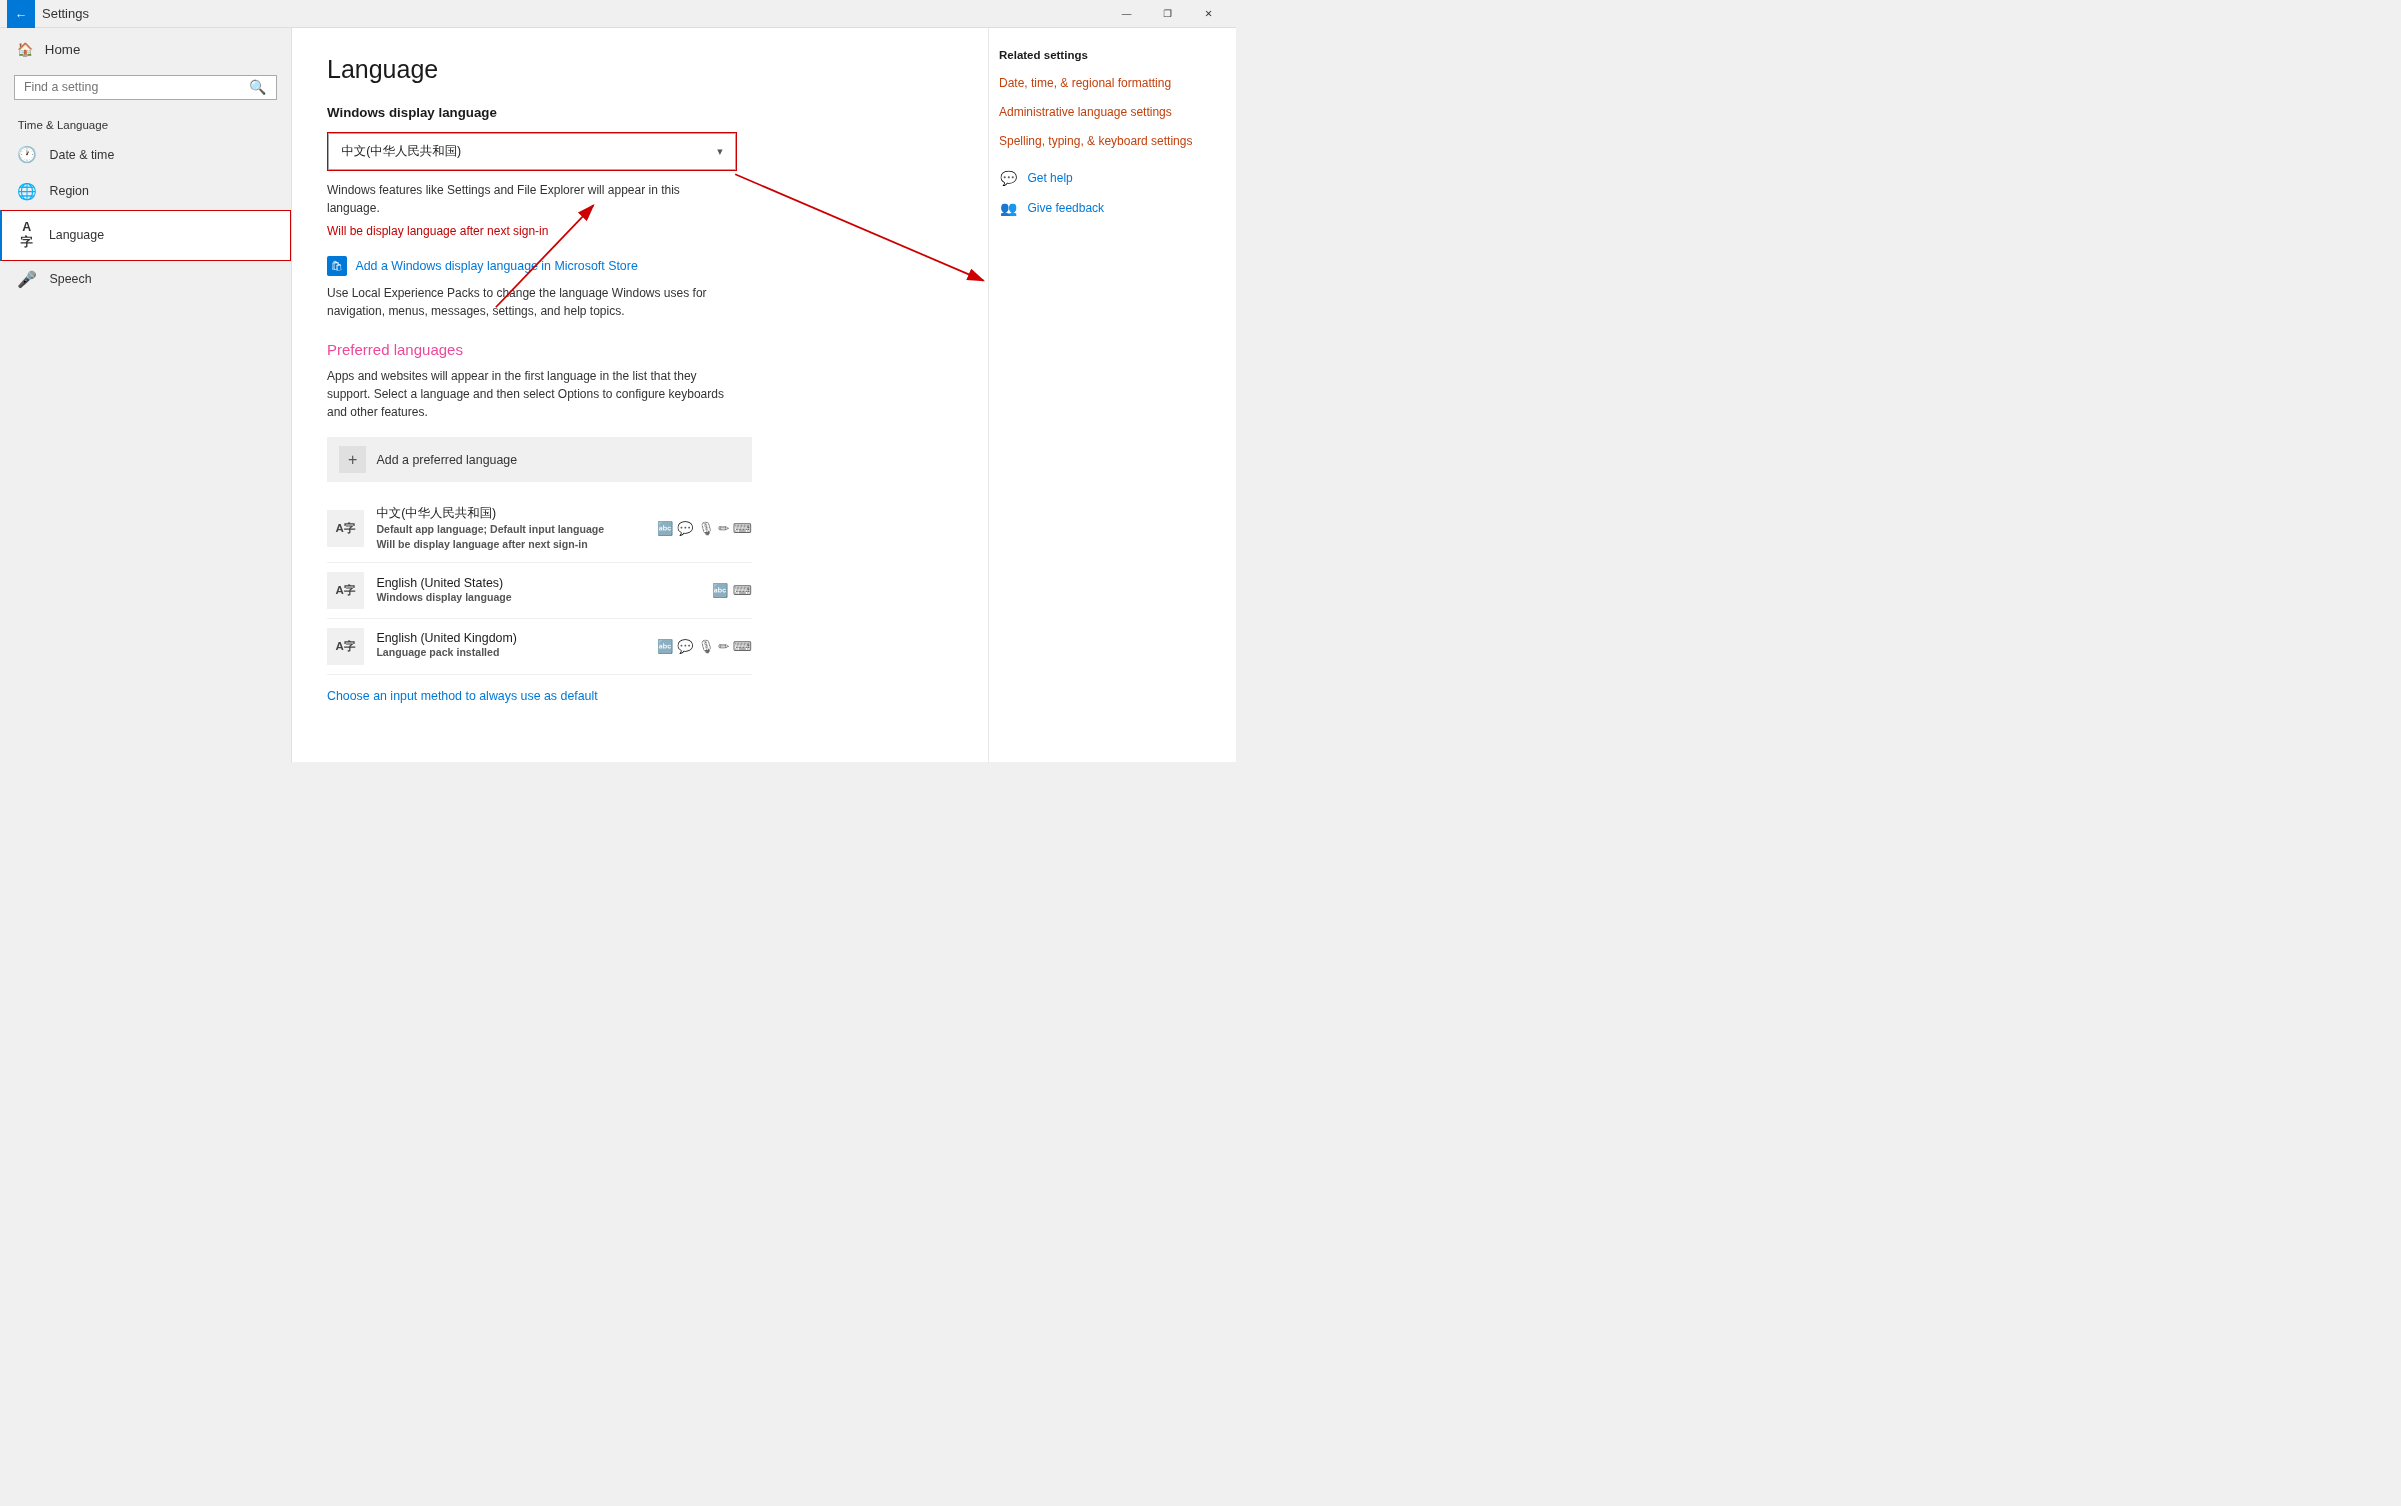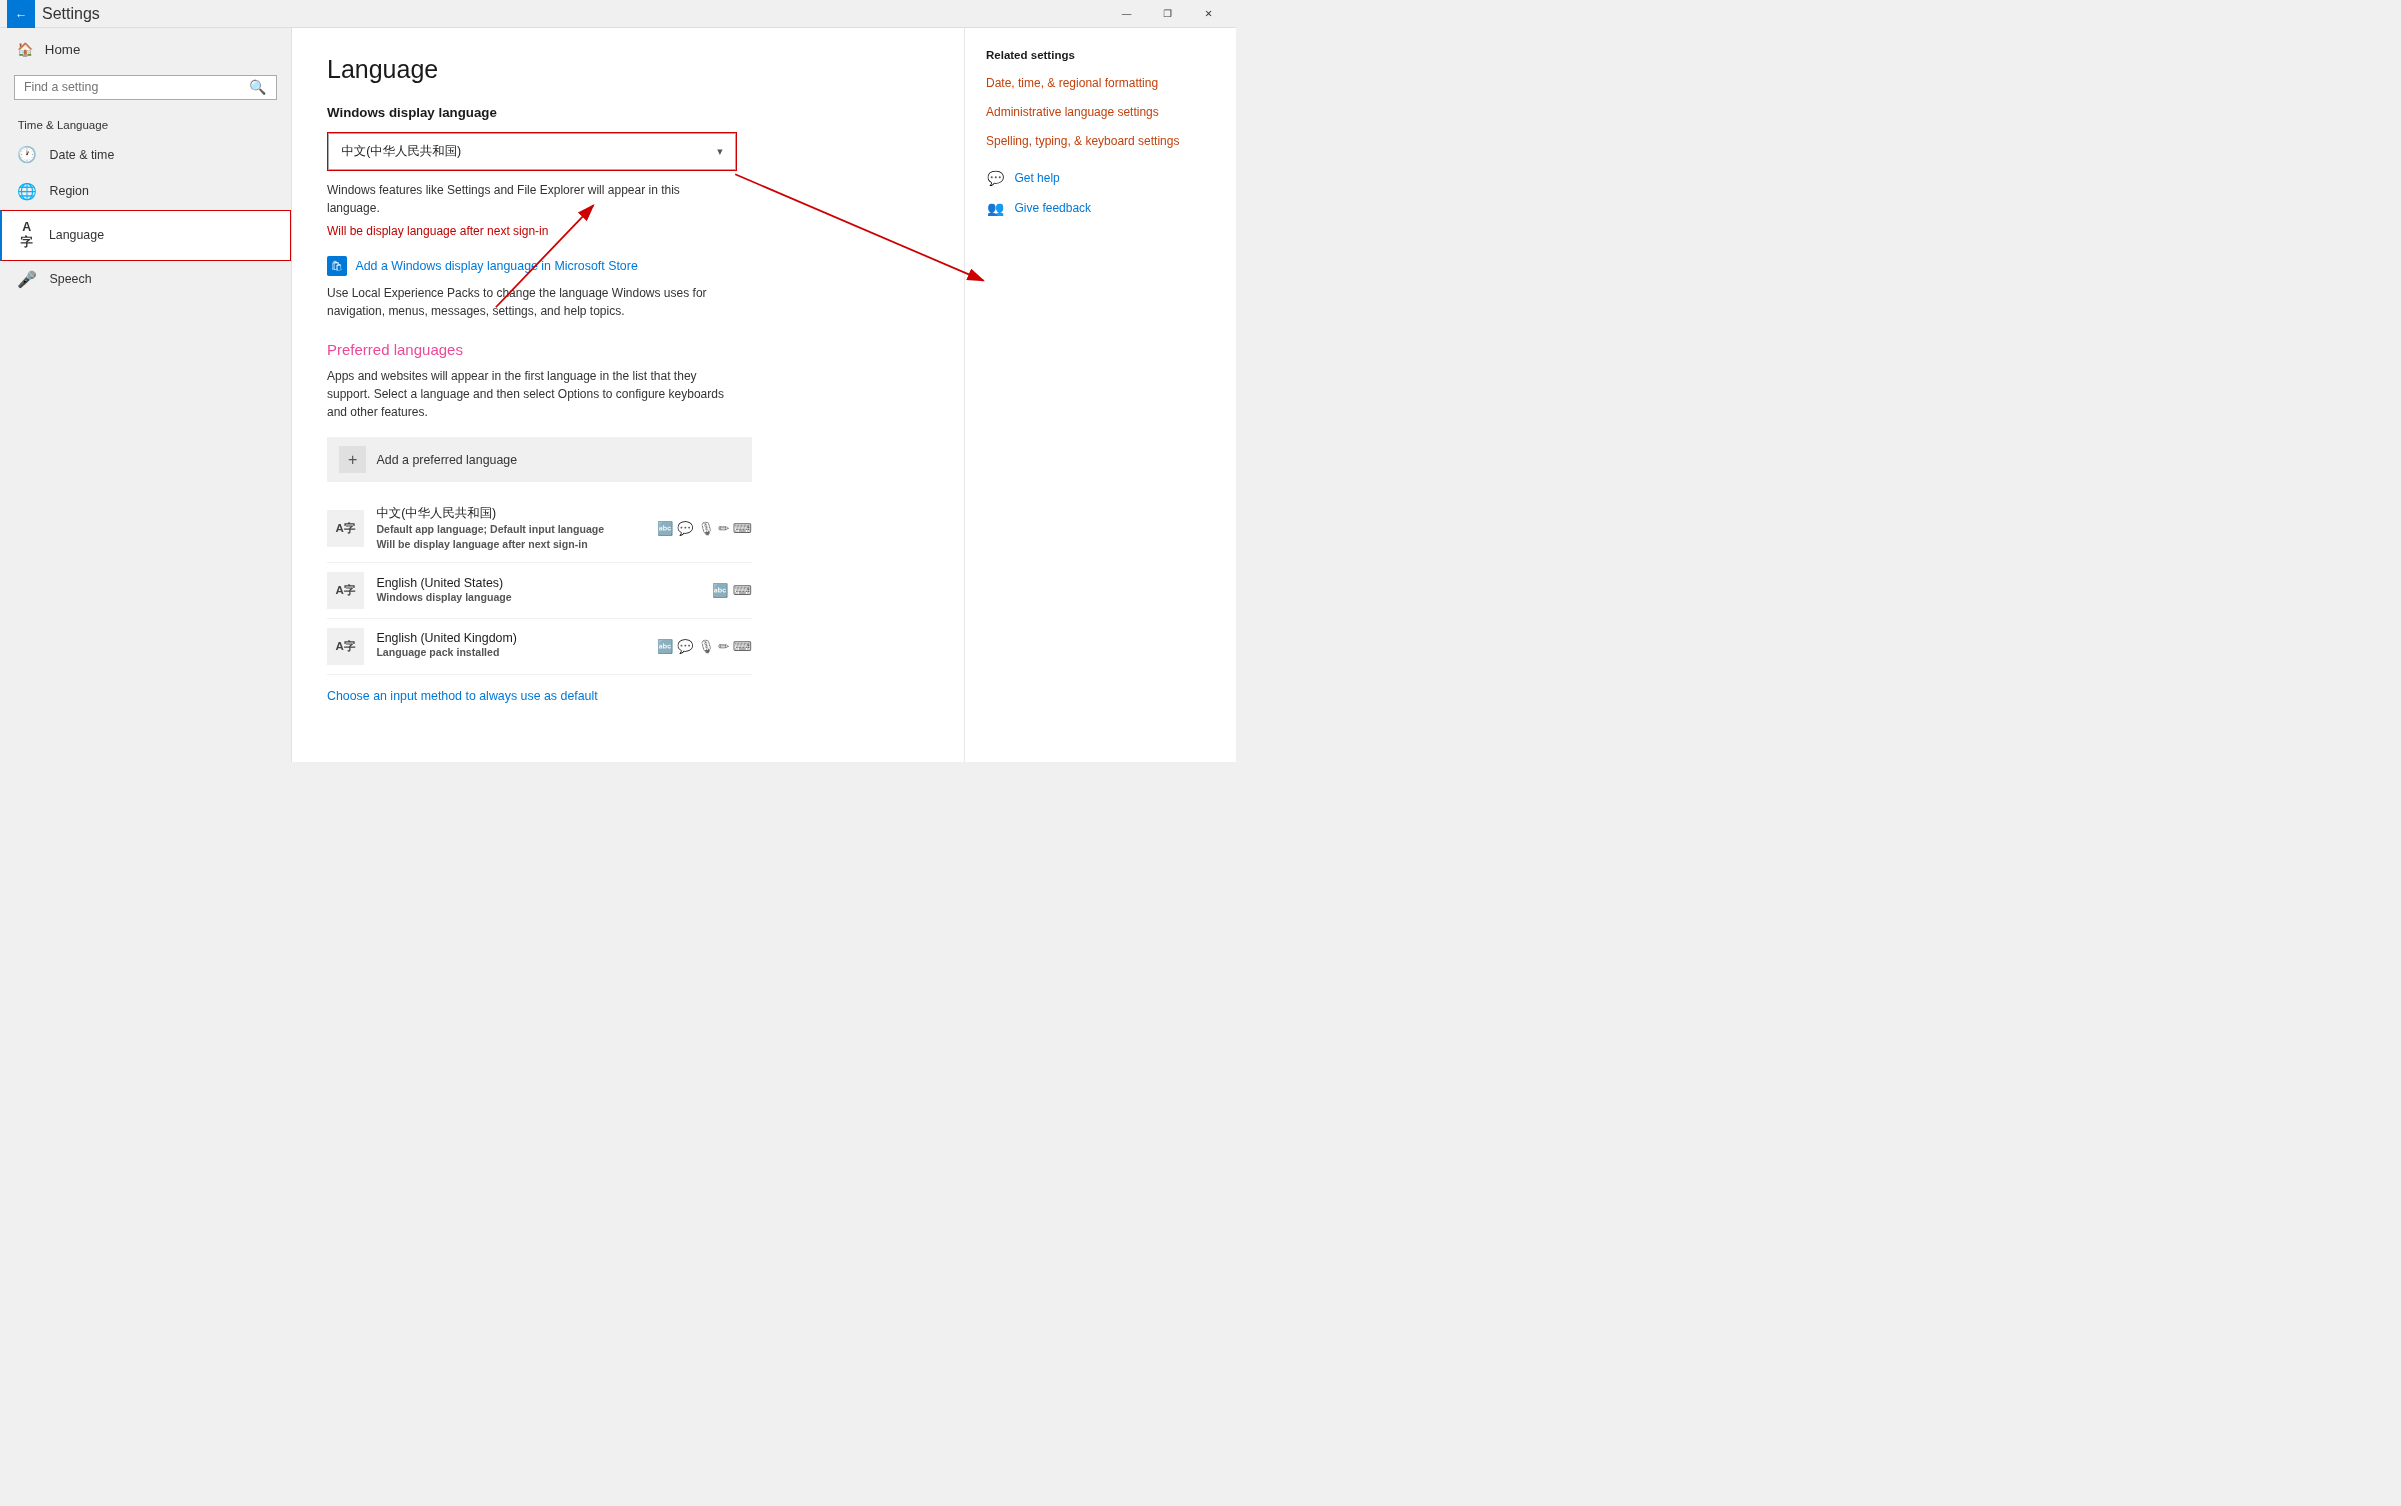--- a/index.html
+++ b/index.html
@@ -20,21 +20,21 @@
       padding: 0 7px;
       justify-content: space-between;
       border-bottom: 0.9px solid #ddd;
     }
     .title-bar-left {
       display: flex;
       align-items: center;
       gap: 7px;
     }
     .title-bar-title {
-      font-size: 16px;
+      font-size: 13px;
       color: #333;
     }
     .title-bar-controls {
       display: flex;
       gap: 0;
     }
     .title-bar-btn {
       width: 41px;
       height: 28px;
       display: flex;
@@ -286,24 +286,24 @@
       font-size: 13.3px;
       color: #666;
     }
 
     .choose-input-link {
       margin-top: 17.7px;
     }
 
     
     .right-panel {
-      width: 272px;
+      width: 248px;
       background: white;
       border-left: 0.9px solid #e8e8e8;
-      padding: 21px 21px;
+      padding: 21px 10px;
       overflow-y: auto;
     }
     .related-title {
       font-size: 11.5px;
       font-weight: 600;
       color: #1a1a1a;
       margin-bottom: 14px;
     }
     .related-link {
       display: block;

